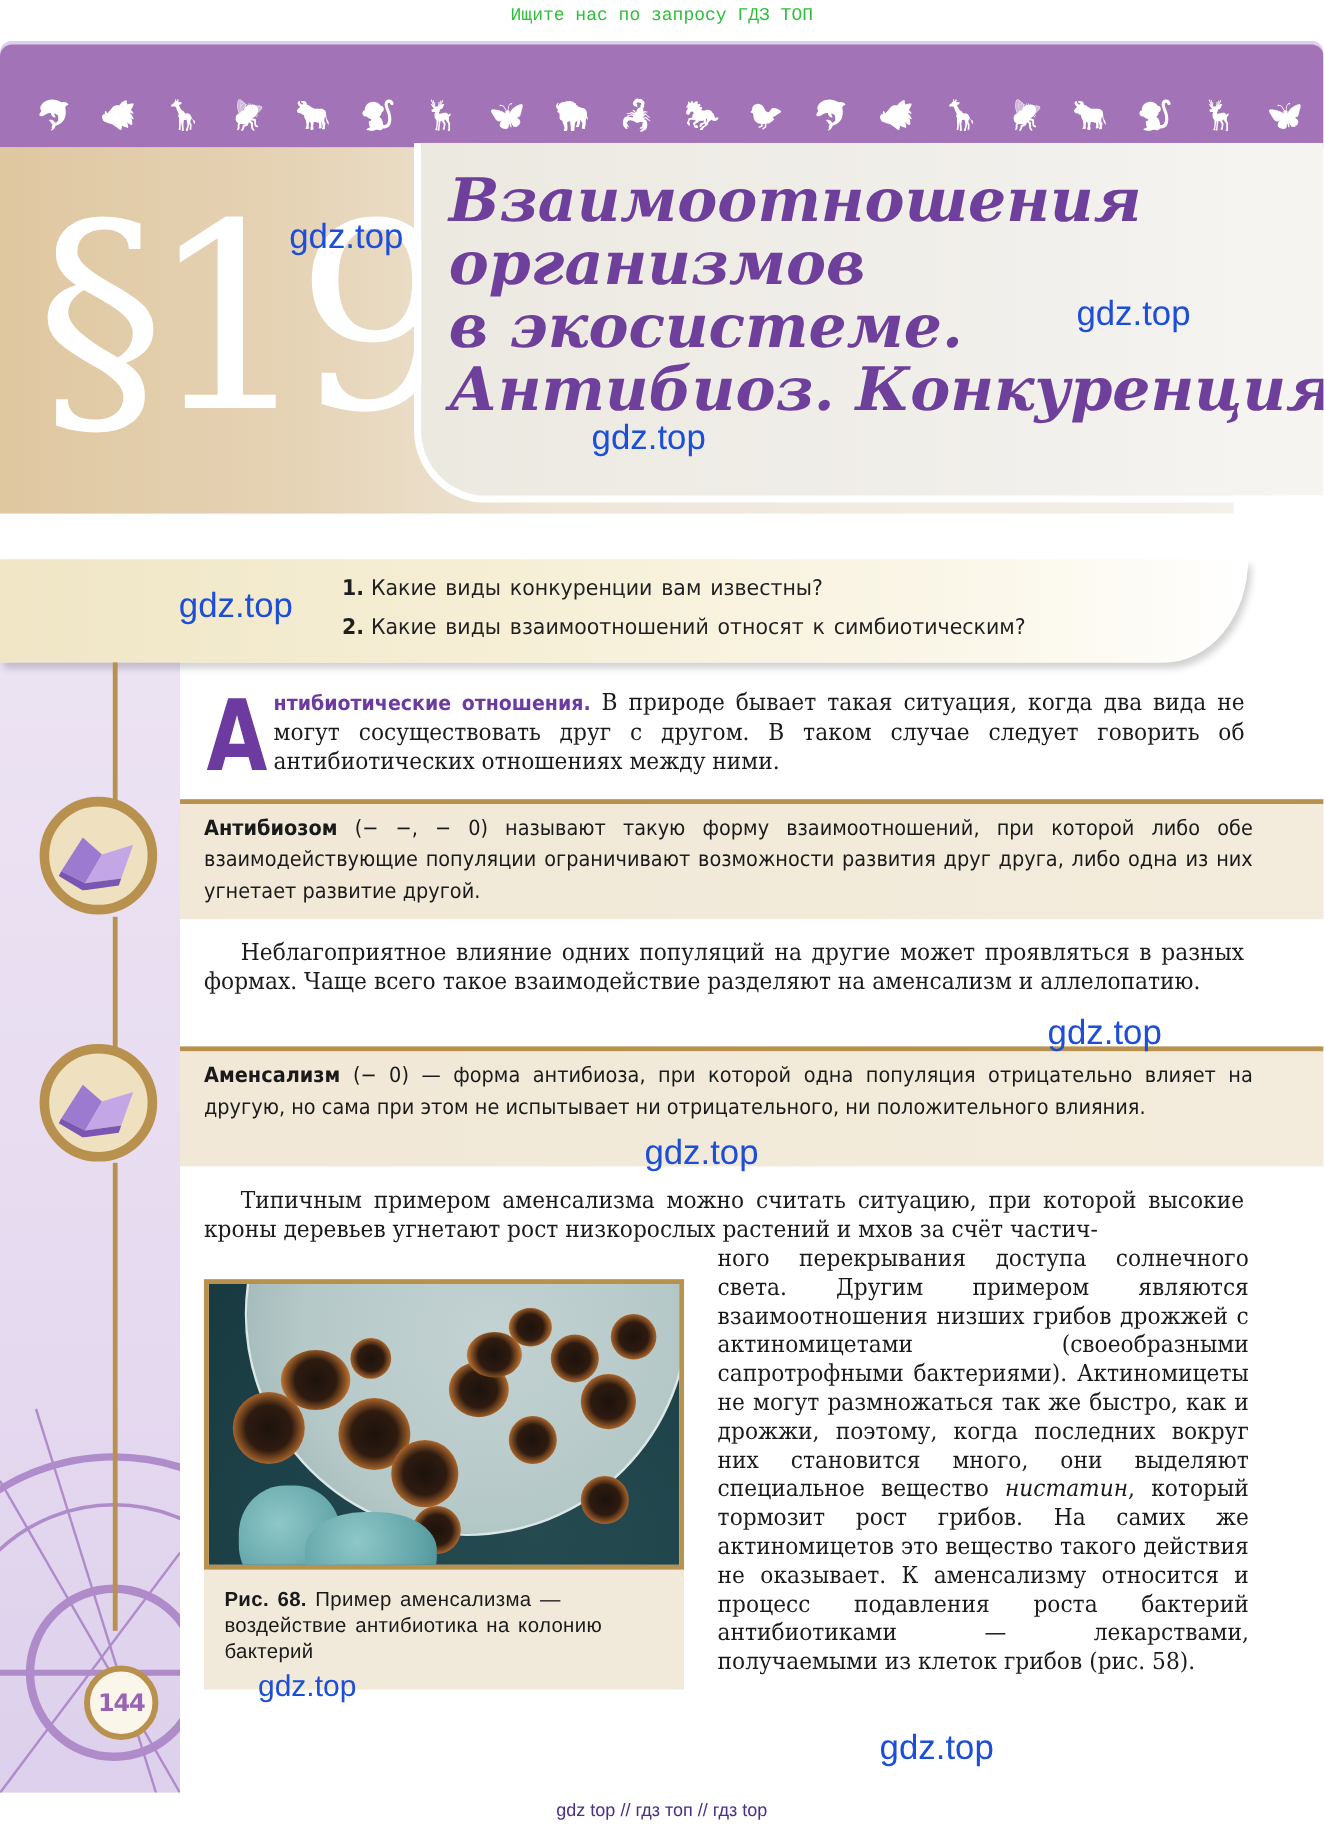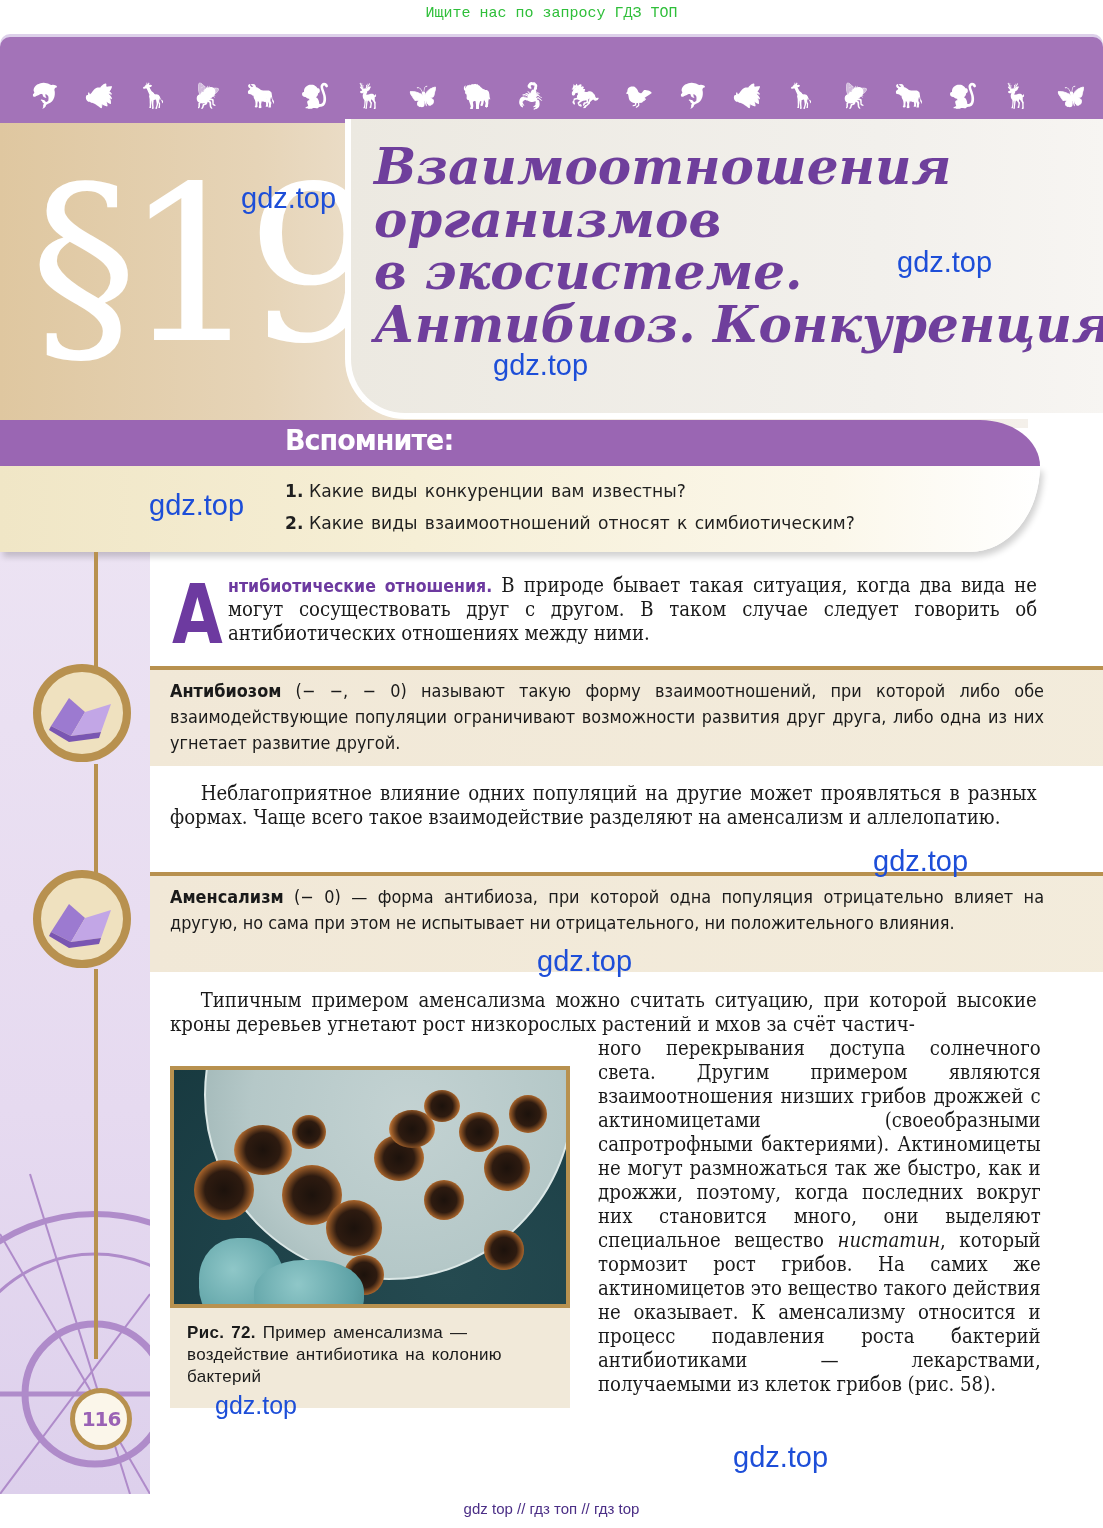--- a/index.html
+++ b/index.html
@@ -140,23 +140,20 @@
     <div class="section-num">§19</div>
     <div class="title-panel"></div>
     <h1 class="title">
       <span>Взаимоотношения</span>
       <span>организмов</span>
       <span>в экосистеме.</span>
       <span>Антибиоз. Конкуренция</span>
     </h1>
   </div>
 
-  <div class="recall-bar">
-    <div class="recall-title">Вспомните:</div>
-  </div>
   <div class="recall-body">
     <div class="recall-item" style="top:14px"><b>1.</b><span>Какие виды конкуренции вам известны?</span></div>
     <div class="recall-item" style="top:46px"><b>2.</b><span>Какие виды взаимоотношений относят к симбиотическим?</span></div>
   </div>
 
   <div class="vline" style="top:518px;height:120px"></div>
   <div class="vline" style="top:730px;height:110px"></div>
   <div class="vline" style="top:935px;height:390px"></div>
 
   <div class="drop-cap">А</div>
@@ -202,24 +199,24 @@
       <div class="colony" style="left:250px;top:110px;width:40px;height:40px"></div>
       <div class="colony" style="left:285px;top:42px;width:40px;height:40px"></div>
       <div class="colony" style="left:310px;top:75px;width:46px;height:46px"></div>
       <div class="colony" style="left:335px;top:25px;width:38px;height:38px"></div>
       <div class="colony" style="left:310px;top:160px;width:40px;height:40px"></div>
       <div class="colony" style="left:170px;top:185px;width:40px;height:40px"></div>
       <div class="colony" style="left:250px;top:20px;width:36px;height:32px"></div>
       <div class="glove" style="left:25px;top:168px;width:85px;height:90px"></div>
       <div class="glove" style="left:80px;top:190px;width:110px;height:70px"></div>
     </div>
-    <p class="caption"><b>Рис. 72.</b><span> Пример аменсализма — воздействие антибиотика на колонию бактерий</span></p>
-  </div>
-
-  <div class="page-num">116</div>
+    <p class="caption"><b>Рис. 68.</b><span> Пример аменсализма — воздействие антибиотика на колонию бактерий</span></p>
+  </div>
+
+  <div class="page-num">144</div>
 
   <div class="watermark" style="left:241px;top:148px">gdz.top</div>
   <div class="watermark" style="left:897px;top:212px">gdz.top</div>
   <div class="watermark" style="left:493px;top:315px">gdz.top</div>
   <div class="watermark" style="left:149px;top:455px">gdz.top</div>
   <div class="watermark" style="left:873px;top:811px">gdz.top</div>
   <div class="watermark" style="left:537px;top:911px">gdz.top</div>
   <div class="watermark" style="left:215px;top:1357px;font-size:25px">gdz.top</div>
   <div class="watermark" style="left:733px;top:1407px">gdz.top</div>
 </div>

